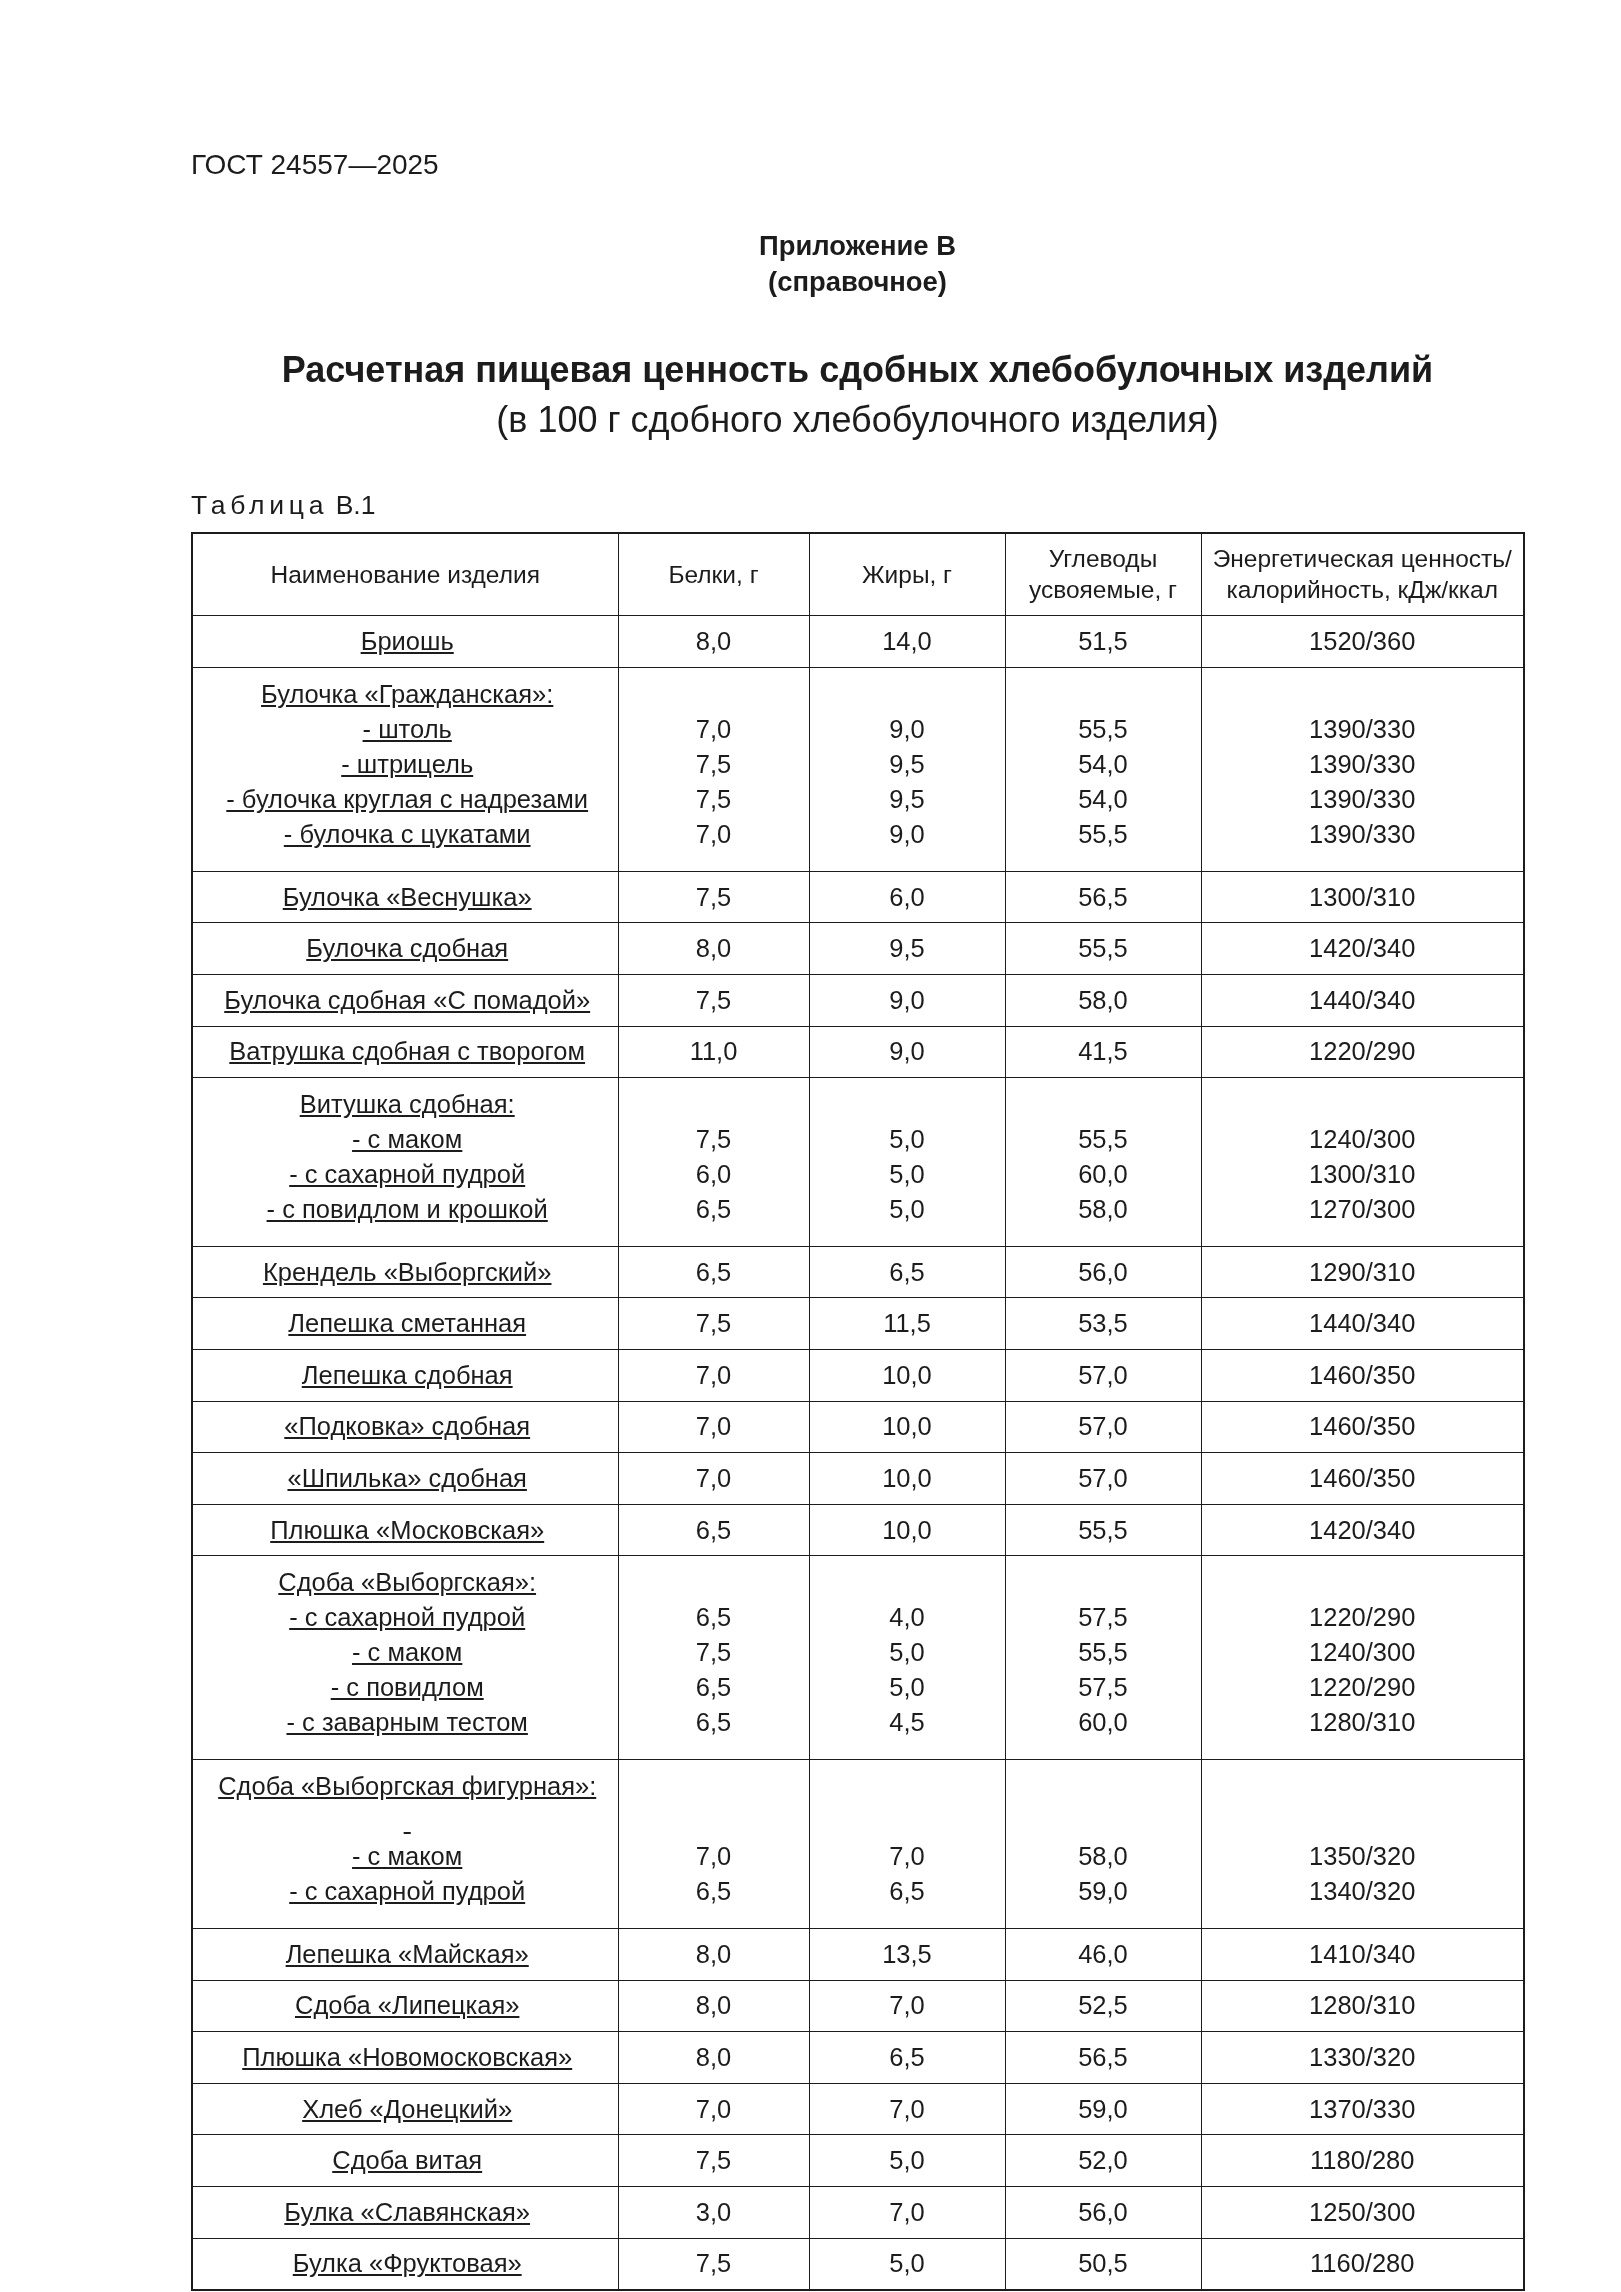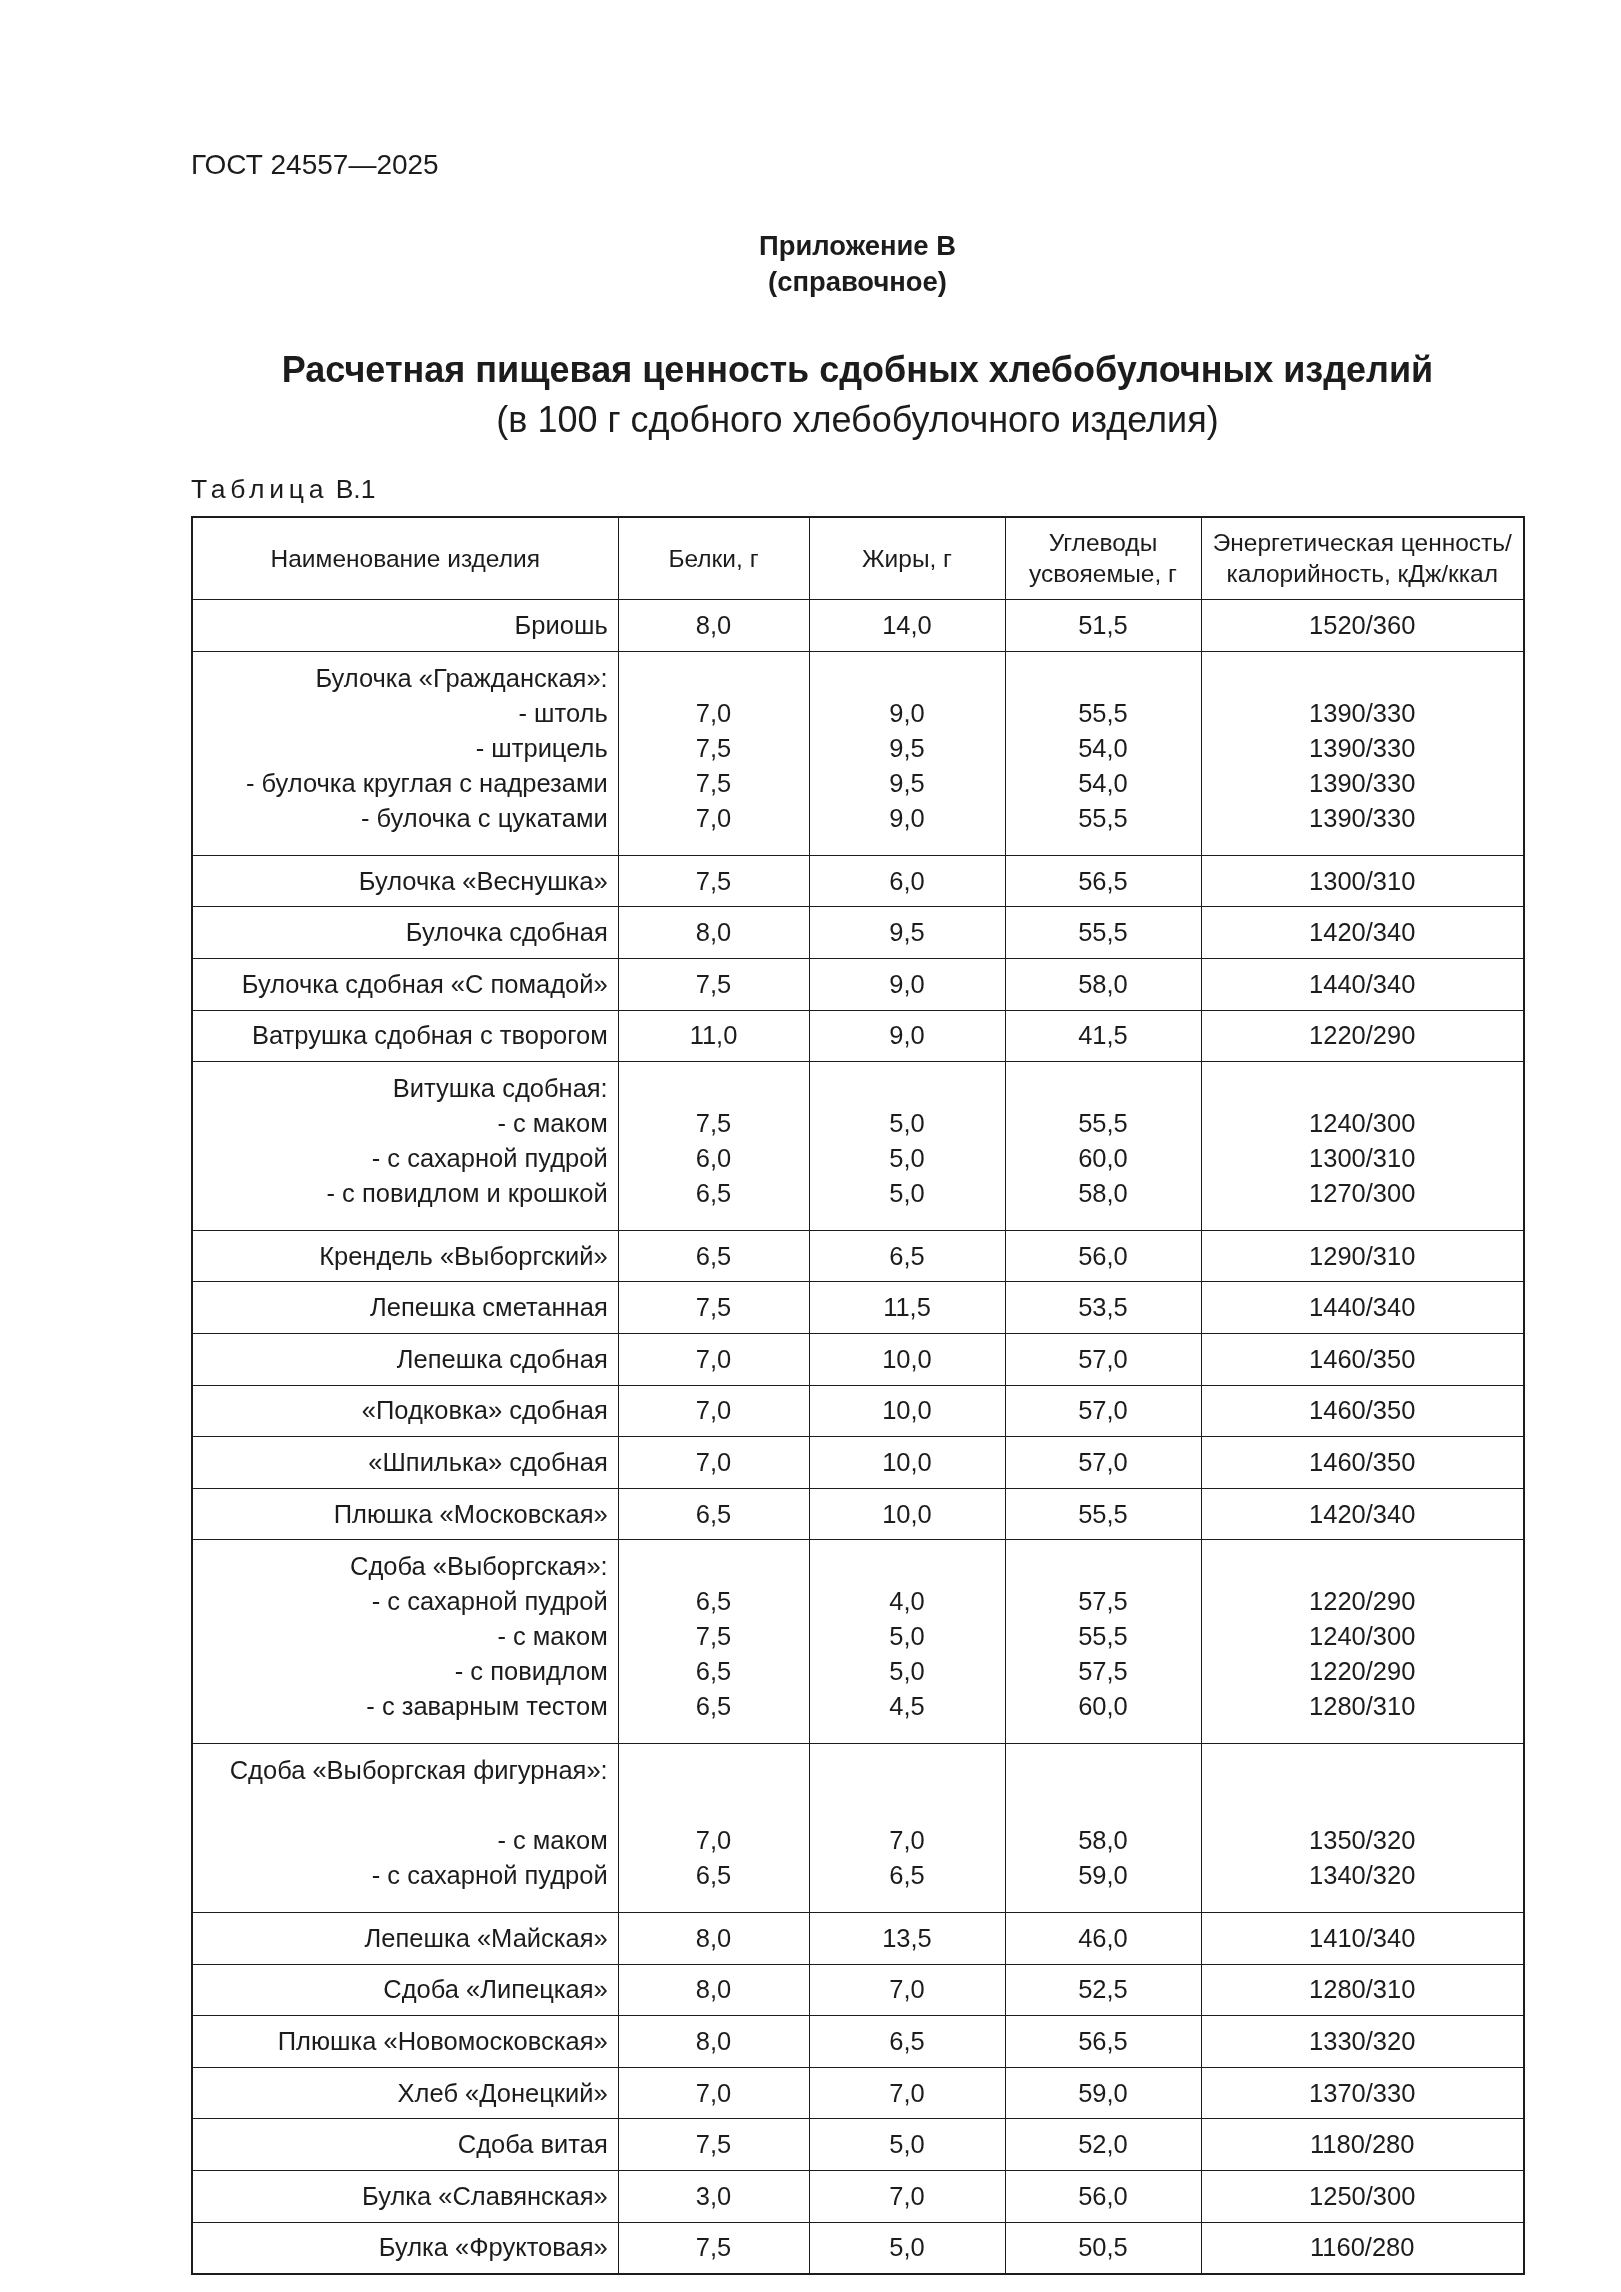--- a/index.html
+++ b/index.html
@@ -24,21 +24,21 @@
     font-size: 27.4px;
     line-height: 1.32;
   }
   .title-block {
     margin-top: 45px;
     font-size: 36px;
     line-height: 1.38;
   }
   .title-bold { font-weight: bold; }
   .table-caption {
-    margin-top: 29px;
+    margin-top: 45px;
     margin-bottom: 11.8px;
     font-size: 26.5px;
   }
   .spaced { letter-spacing: 0.18em; }
   table {
     width: 1333px;
     border-collapse: collapse;
     table-layout: fixed;
     font-size: 25.5px;
   }
@@ -50,21 +50,21 @@
     line-height: 1.25;
     white-space: pre-line;
     text-align: center;
     vertical-align: middle;
     padding: 9.8px 7.8px;
   }
   tbody td {
     padding: 10.8px 9.8px;
     vertical-align: middle;
   }
-  tbody td.col-name { text-align: right; padding-left: 13.7px; }
+  tbody td.col-name { text-align: center; padding-left: 13.7px; text-decoration: underline; }
   tbody td.col-val  { text-align: center; }
   tbody td.group { vertical-align: top; padding-top: 8.8px; padding-bottom: 19px; }
   .line { line-height: 35px; min-height: 35px; white-space: nowrap; overflow: visible; }
 </style>
 </head>
 <body>
 
 <div class="page">
 
   <div class="doc-code">ГОСТ 24557—2025</div>

